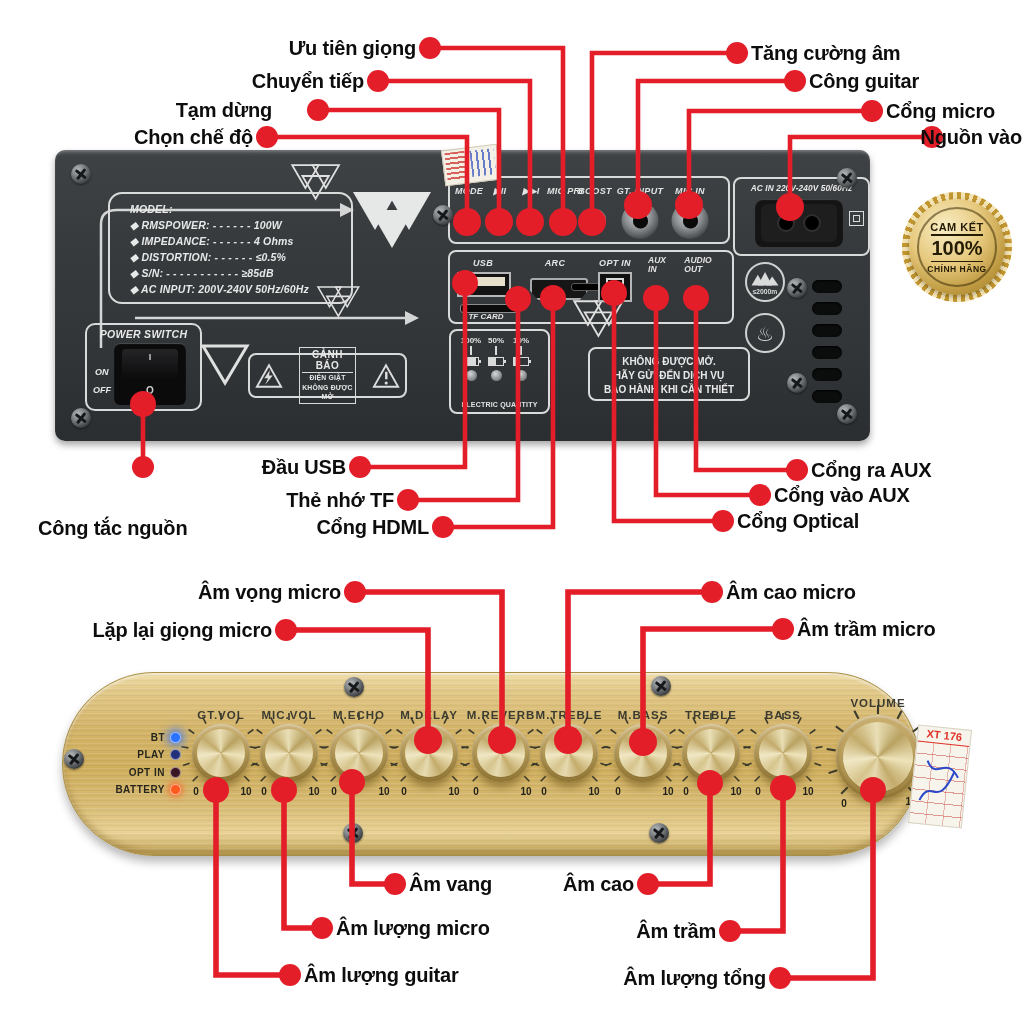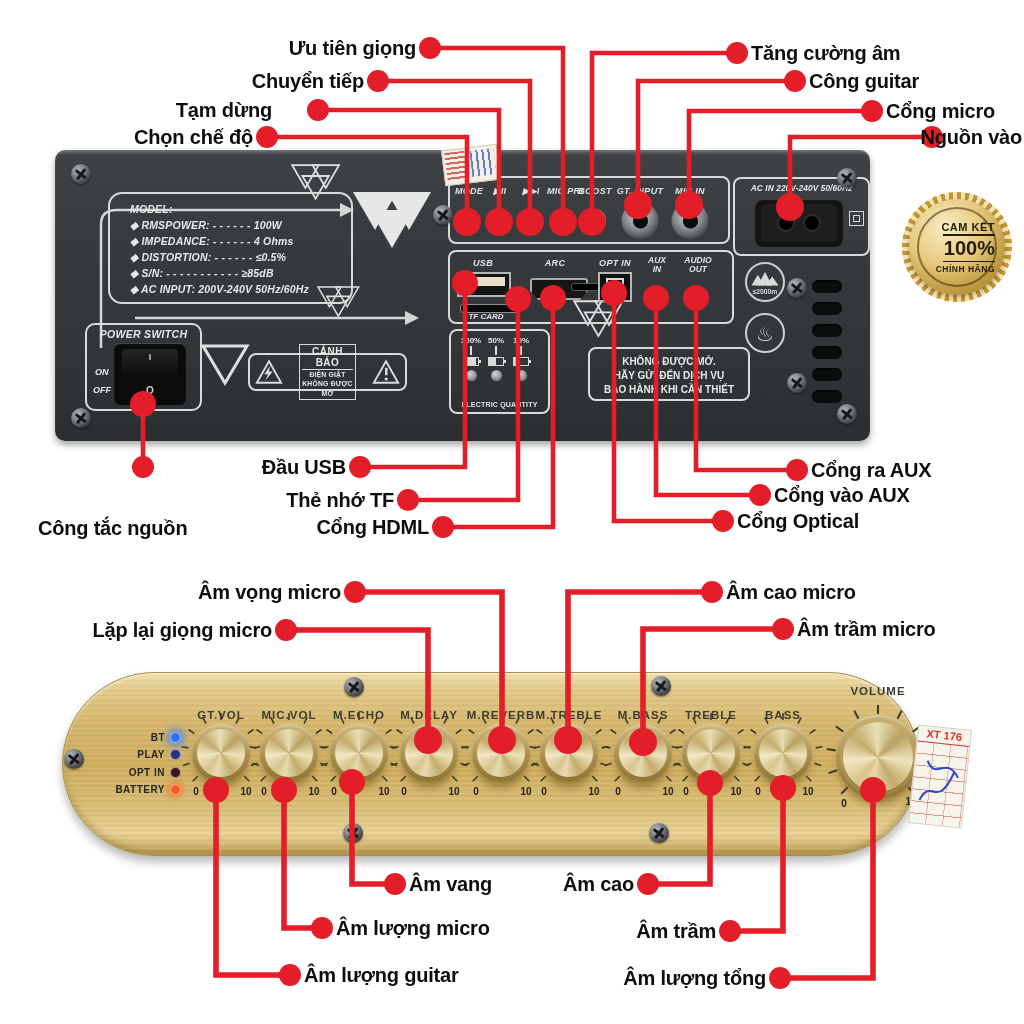--- a/index.html
+++ b/index.html
@@ -26,32 +26,32 @@
   #powerBox{left:30px;top:173px;width:113px;height:84px;border-radius:10px;}
   #powerTitle{position:absolute;top:3px;width:100%;text-align:center;font-style:italic;
     font-weight:bold;font-size:10.5px;letter-spacing:.3px;}
   .pw-side{position:absolute;font-style:italic;font-weight:bold;font-size:9px;}
   #rockerOuter{position:absolute;left:27px;top:18px;width:72px;height:62px;background:#0b0b0c;
     border-radius:6px;box-shadow:inset 0 1px 1px rgba(255,255,255,.28);}
   #rockerInner{position:absolute;left:8px;top:6px;width:56px;height:50px;border-radius:4px;
     background:linear-gradient(180deg,#242426,#0b0b0c 60%);}
   .rk{position:absolute;width:100%;text-align:center;color:#cfd0d0;font-weight:bold;}
 
-  #warnBox{left:193px;top:203px;width:159px;height:38px;display:flex;align-items:center;
+  #warnBox{left:193px;top:203px;width:159px;height:45px;display:flex;align-items:center;
     gap:16px;padding:0 5px;box-sizing:border-box;}
   #warnCenter{flex:1;border:1.5px solid #d9dada;text-align:center;padding:1px 2px;}
   #warnTitle{font-weight:bold;font-size:10px;letter-spacing:.5px;border-bottom:1.5px solid #d9dada;padding-bottom:1px;}
   .warn-line{font-weight:bold;font-size:6.8px;line-height:1.4;letter-spacing:.2px;}
 
   #stripTop{left:393px;top:26px;width:278px;height:64px;}
   #stripMid{left:393px;top:100px;width:282px;height:70px;}
   .pbl{position:absolute;top:8px;transform:translateX(-50%);font-style:italic;font-weight:bold;
     font-size:9px;color:#e3e4e4;letter-spacing:.3px;white-space:nowrap;}
   .pbl2{position:absolute;top:4px;transform:translateX(-50%);font-style:italic;font-weight:bold;
-    font-size:8.5px;color:#e3e4e4;text-align:center;line-height:9px;white-space:nowrap;}
+    font-size:8.5px;color:#e3e4e4;text-align:left;line-height:9px;white-space:nowrap;}
   .pbtn{position:absolute;top:31px;width:22px;height:22px;border-radius:50%;transform:translateX(-50%);
     background:radial-gradient(circle at 40% 35%,#6e6f70,#1e1e1f 72%);border:2px solid #97989a;box-sizing:border-box;}
   .pjack{position:absolute;top:24px;width:37px;height:37px;border-radius:50%;transform:translateX(-50%);
     background:radial-gradient(circle at 45% 38%,#d2d5d7 0%,#8d9194 42%,#47494c 75%,#2c2e30 100%);}
   .pjack::after{content:'';position:absolute;left:50%;top:50%;width:15px;height:15px;border-radius:50%;
     background:#0a0a0a;transform:translate(-50%,-50%);box-shadow:inset 0 1px 2px #000;}
 
   #usbPort{position:absolute;left:7px;top:20px;width:54px;height:25px;background:#141414;
     border:2px solid #b5b7b8;box-sizing:border-box;}
   #usbTongue{position:absolute;left:4px;top:3px;width:42px;height:9px;background:#e6dfc9;}
@@ -120,21 +120,21 @@
     background:repeating-linear-gradient(90deg,rgba(45,75,190,.7) 0 2px,transparent 2px 6px);}
 
   
   #badge{position:absolute;left:902px;top:192px;width:110px;height:110px;z-index:4;}
   #badgeBurst{position:absolute;inset:0;border-radius:50%;
     background:repeating-conic-gradient(#c19630 0deg 4.5deg,#f3e3b4 4.5deg 9deg);}
   #badgeMid{position:absolute;inset:7px;border-radius:50%;
     background:radial-gradient(circle at 38% 30%,#f9eec6,#e6c87c 42%,#bd983f 72%,#96762a 100%);
     box-shadow:0 2px 4px rgba(0,0,0,.3);}
   #badgeInner{position:absolute;inset:15px;border-radius:50%;border:2px solid rgba(58,44,6,.55);
-    display:flex;flex-direction:column;align-items:flex-end;justify-content:center;color:#241b04;}
+    display:flex;flex-direction:column;align-items:center;justify-content:center;color:#241b04;}
   #badgeTop{font-weight:bold;font-size:11px;letter-spacing:.5px;}
   #badgePct{font-weight:bold;font-size:20px;line-height:22px;}
   #badgeBot{font-weight:bold;font-size:8.5px;letter-spacing:.5px;}
   .badge-rule{width:52px;height:1.5px;background:#241b04;margin:1.5px 0;}
 
   
   #frontPanel{position:absolute;left:62px;top:672px;width:858px;height:184px;border-radius:92px;
     background:linear-gradient(180deg,#f0dda6 0%,#e2c887 10%,#d4b468 30%,#cfae5c 52%,#d8bb72 72%,#e8d193 88%,#c1a256 100%);
     border:1px solid #a98f45;box-sizing:border-box;
     box-shadow:0 6px 10px rgba(0,0,0,.28), inset 0 2px 3px rgba(255,255,255,.55), inset 0 -4px 6px rgba(120,90,25,.4);
@@ -455,21 +455,21 @@
 
     <span class="klabel" style="left:158px">GT.VOL</span>
     <span class="klabel" style="left:226px">MIC.VOL</span>
     <span class="klabel" style="left:296px">M.ECHO</span>
     <span class="klabel" style="left:366px">M.DELAY</span>
     <span class="klabel" style="left:438px">M.REVERB</span>
     <span class="klabel" style="left:506px">M.TREBLE</span>
     <span class="klabel" style="left:580px">M.BASS</span>
     <span class="klabel" style="left:648px">TREBLE</span>
     <span class="klabel" style="left:720px">BASS</span>
-    <span class="klabel" style="left:815px;top:12px">VOLUME</span>
+    <span class="klabel" style="left:815px;top:24px">VOLUME</span>
 
     <div class="knob" style="left:129px;top:51px"></div>
     <div class="knob" style="left:197px;top:51px"></div>
     <div class="knob" style="left:267px;top:51px"></div>
     <div class="knob" style="left:337px;top:51px"></div>
     <div class="knob" style="left:409px;top:51px"></div>
     <div class="knob" style="left:477px;top:51px"></div>
     <div class="knob" style="left:551px;top:51px"></div>
     <div class="knob" style="left:619px;top:51px"></div>
     <div class="knob" style="left:691px;top:51px"></div>

